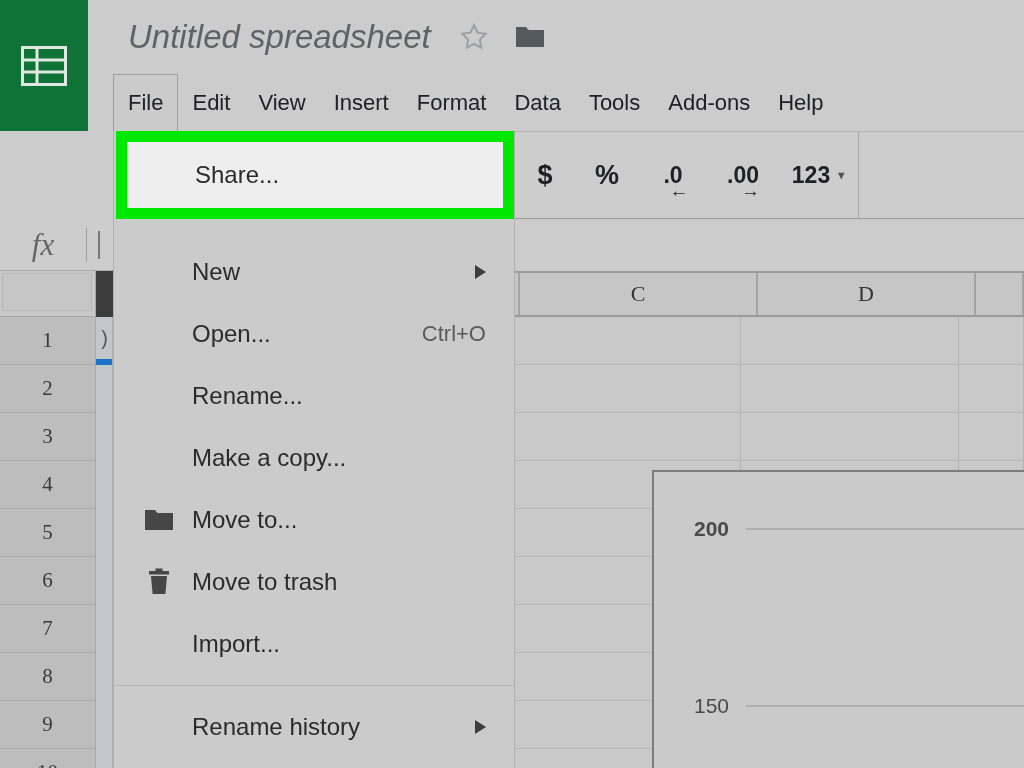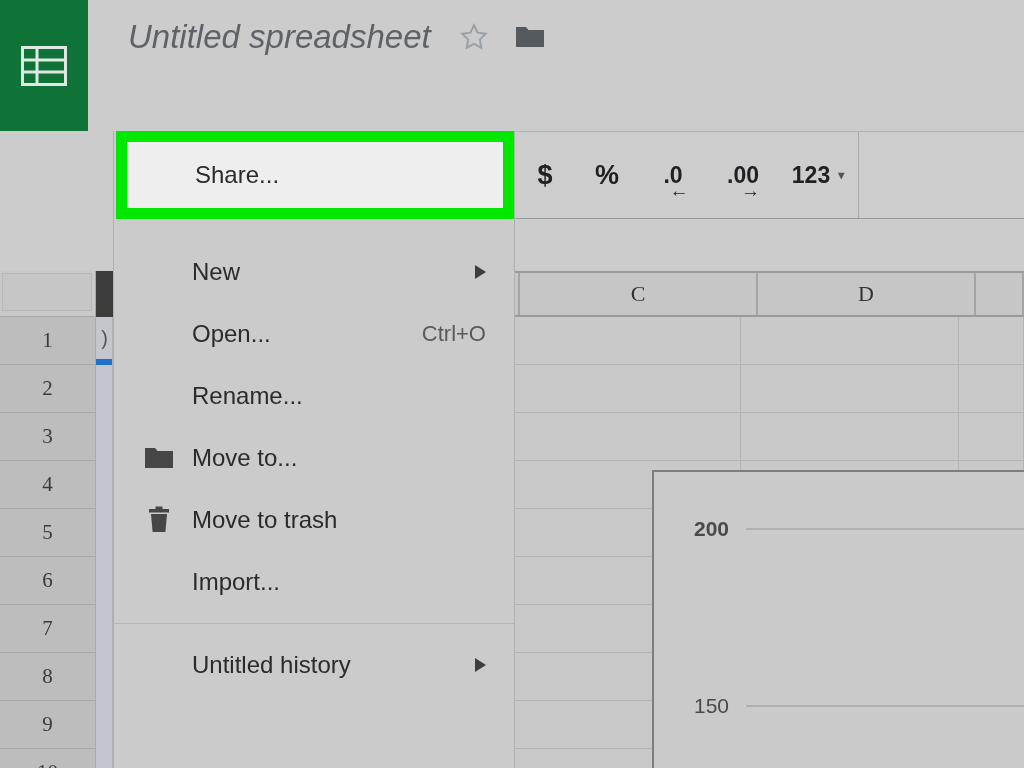--- a/index.html
+++ b/index.html
@@ -262,20 +262,31 @@
         <path d="M12 2.6l2.9 5.9 6.5.95-4.7 4.6 1.1 6.45L12 17.45 6.2 20.5l1.1-6.45L2.6 9.45l6.5-.95z" fill="none" stroke="#9aa0a6" stroke-width="1.6"></path>
       </svg>
     </div>
     <div class="title-icon folder">
       <svg width="30" height="26" viewBox="0 0 30 26">
         <path d="M1 3 h10 l2.5 3 H29 v17 H1 Z" fill="#555a5e"></path>
       </svg>
     </div>
   </div>
 
+  <div class="menubar">
+    <div class="menu-item active">File</div>
+    <div class="menu-item">Edit</div>
+    <div class="menu-item">View</div>
+    <div class="menu-item">Insert</div>
+    <div class="menu-item">Format</div>
+    <div class="menu-item">Data</div>
+    <div class="menu-item">Tools</div>
+    <div class="menu-item">Add-ons</div>
+    <div class="menu-item">Help</div>
+  </div>
 
   <div class="toolbar">
     <div class="tb-sep"></div>
     <div class="tb-btn tb-dollar">$</div>
     <div class="tb-btn tb-pct">%</div>
     <div class="tb-btn tb-dec">
       <span class="dec-wrap">
         <span>.0</span>
         <span class="dec-arrow">←</span>
       </span>
@@ -286,20 +297,25 @@
         <span class="dec-arrow right">→</span>
       </span>
     </div>
     <div class="tb-btn tb-123">
       <span>123</span>
       <span class="caret-123">▾</span>
     </div>
     <div class="tb-sep"></div>
   </div>
 
+  <div class="fxbar">
+    <div class="fx-glyph">fx</div>
+    <div class="fx-divider"></div>
+    <div class="fx-caret"></div>
+  </div>
 
   <div class="corner-box">
     <div class="corner-inner"></div>
   </div>
   <div class="dark-tab"></div>
 
   <div class="colhead-row">
     <div class="colhead" style="width:17px"></div>
     <div class="colhead" style="width:390px"></div>
     <div class="colhead" style="width:238px">C</div>
@@ -417,20 +433,23 @@
 
       <div class="dd-item">
         <span class="dd-label">Open...</span>
         <span class="dd-accel">Ctrl+O</span>
       </div>
 
       <div class="dd-item">
         <span class="dd-label">Rename...</span>
       </div>
 
+      <div class="dd-item">
+        <span class="dd-label">Make a copy...</span>
+      </div>
 
       <div class="dd-item">
         <span class="dd-icon">
           <svg width="30" height="26" viewBox="0 0 30 26">
             <path d="M1 3 h10 l2.5 3 H29 v17 H1 Z" fill="#464646"></path>
           </svg>
         </span>
         <span class="dd-label">Move to...</span>
       </div>
 
@@ -445,19 +464,19 @@
         <span class="dd-label">Move to trash</span>
       </div>
 
       <div class="dd-item">
         <span class="dd-label">Import...</span>
       </div>
 
       <div class="dd-sep"></div>
 
       <div class="dd-item">
-        <span class="dd-label">Untitled history</span>
+        <span class="dd-label">Rename history</span>
         <span class="dd-arrow"></span>
       </div>
     </div>
   </div>
 
 </div>
 
 </body></html>

